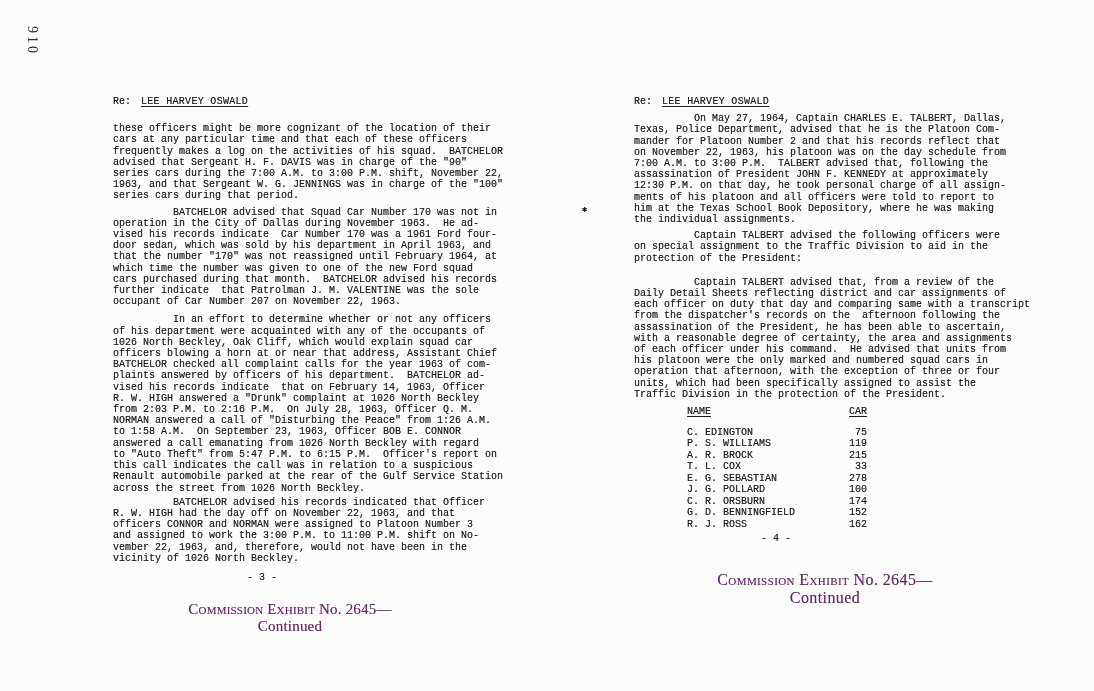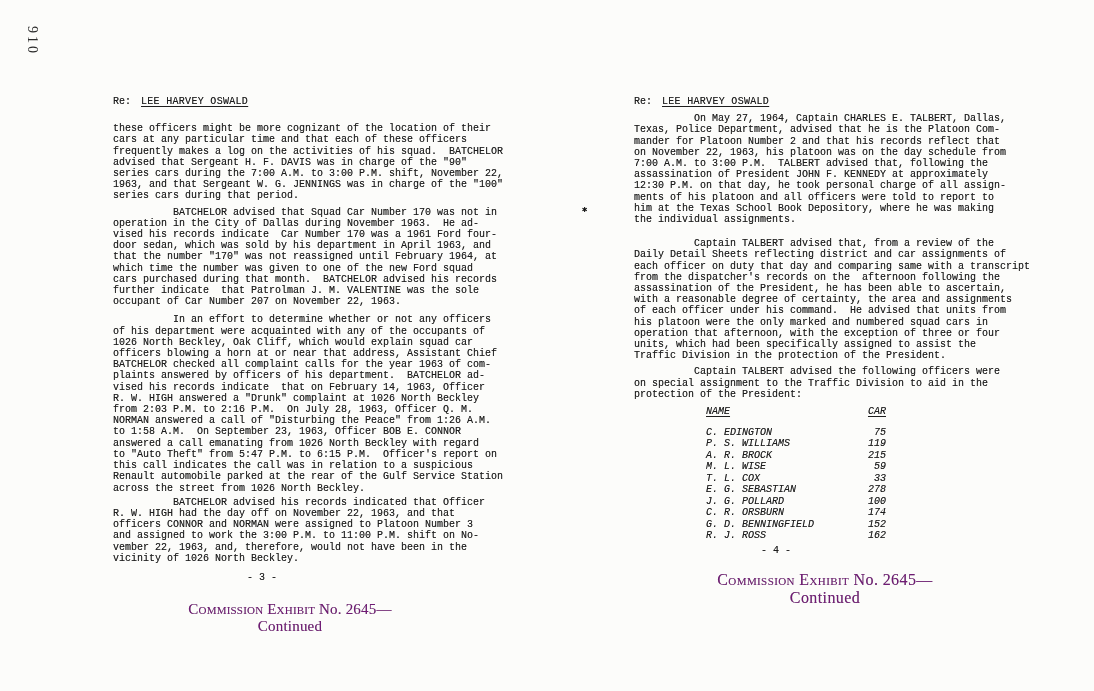--- a/index.html
+++ b/index.html
@@ -34,21 +34,21 @@
   .para { white-space:pre-wrap; margin:0; }
   .col-left  .p1 { margin-top:16px; }
   .col-left  .p2 { margin-top:5px; }
   .col-left  .p3 { margin-top:7px; }
   .col-left  .p4 { margin-top:3px; }
   .col-right .p1 { margin-top:6px; }
   .col-right .p2 { margin-top:13px; }
   .col-right .p3 { margin-top:5px; }
   .pagenum-left  { margin-top:8px; margin-left:134px; white-space:pre; }
   .pagenum-right { margin-top:3px; margin-left:127px; white-space:pre; }
-  .officer-table { margin-top:6px; margin-left:72px; line-height:11.5px;font-style:italic; }
+  .officer-table { margin-top:6px; margin-left:53px; line-height:11.5px; }
   .trow { display:flex; }
   .tname { width:158px; white-space:pre; }
   .tcar  { width:22px; text-align:right; white-space:pre; }
   .thead { margin-bottom:9px; }
   .thead .tname-h { width:158px; }
   .thead span.ul { text-decoration:underline; text-underline-offset:2px; }
   .caption {
     position:absolute;
     font-family:"Liberation Serif",serif;
     color:#701a75; text-align:center;
@@ -119,55 +119,51 @@
     <p class="para p1">          On May 27, 1964, Captain CHARLES E. TALBERT, Dallas,
 Texas, Police Department, advised that he is the Platoon Com-
 mander for Platoon Number 2 and that his records reflect that
 on November 22, 1963, his platoon was on the day schedule from
 7:00 A.M. to 3:00 P.M.  TALBERT advised that, following the
 assassination of President JOHN F. KENNEDY at approximately
 12:30 P.M. on that day, he took personal charge of all assign-
 ments of his platoon and all officers were told to report to
 him at the Texas School Book Depository, where he was making
 the individual assignments.</p>
+    <p class="para p3">          Captain TALBERT advised the following officers were
+on special assignment to the Traffic Division to aid in the
+protection of the President:</p>
     <p class="para p2">          Captain TALBERT advised that, from a review of the
 Daily Detail Sheets reflecting district and car assignments of
 each officer on duty that day and comparing same with a transcript
 from the dispatcher's records on the  afternoon following the
 assassination of the President, he has been able to ascertain,
 with a reasonable degree of certainty, the area and assignments
 of each officer under his command.  He advised that units from
 his platoon were the only marked and numbered squad cars in
 operation that afternoon, with the exception of three or four
 units, which had been specifically assigned to assist the
 Traffic Division in the protection of the President.</p>
-    <p class="para p3">          Captain TALBERT advised the following officers were
-on special assignment to the Traffic Division to aid in the
-protection of the President:</p>
 
     <div class="officer-table">
       <div class="trow thead">
         <span class="tname-h"><span class="ul">NAME</span></span>
         <span class="tcar"><span class="ul">CAR</span></span>
       </div>
       <div class="trow">
           <span class="tname">C. EDINGTON</span>
           <span class="tcar">75</span>
         </div>
       <div class="trow">
           <span class="tname">P. S. WILLIAMS</span>
           <span class="tcar">119</span>
         </div>
       <div class="trow">
           <span class="tname">A. R. BROCK</span>
           <span class="tcar">215</span>
-        </div>
-      <div class="trow">
-          <span class="tname">M. L. WISE</span>
-          <span class="tcar">59</span>
         </div>
       <div class="trow">
           <span class="tname">T. L. COX</span>
           <span class="tcar">33</span>
         </div>
       <div class="trow">
           <span class="tname">E. G. SEBASTIAN</span>
           <span class="tcar">278</span>
         </div>
       <div class="trow">

